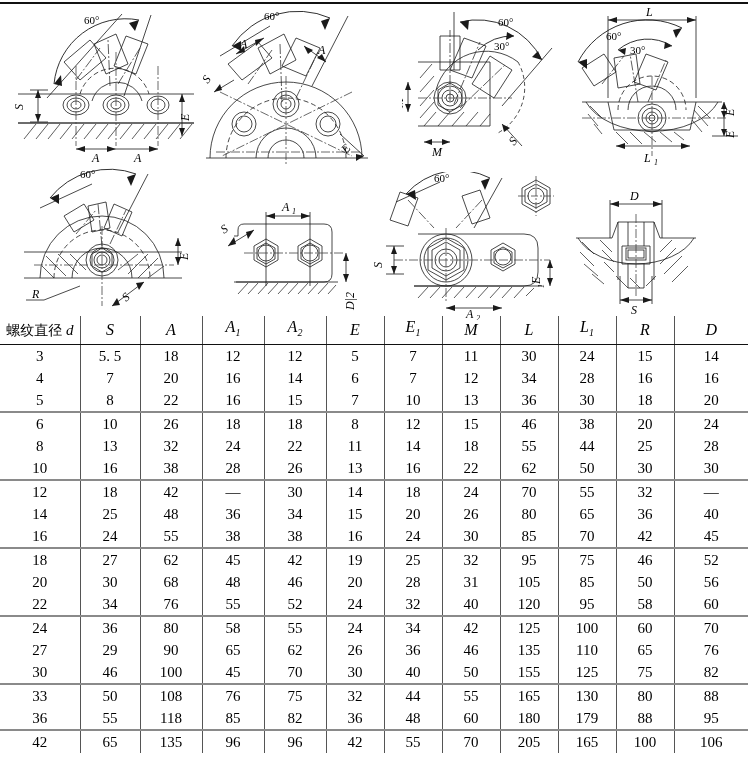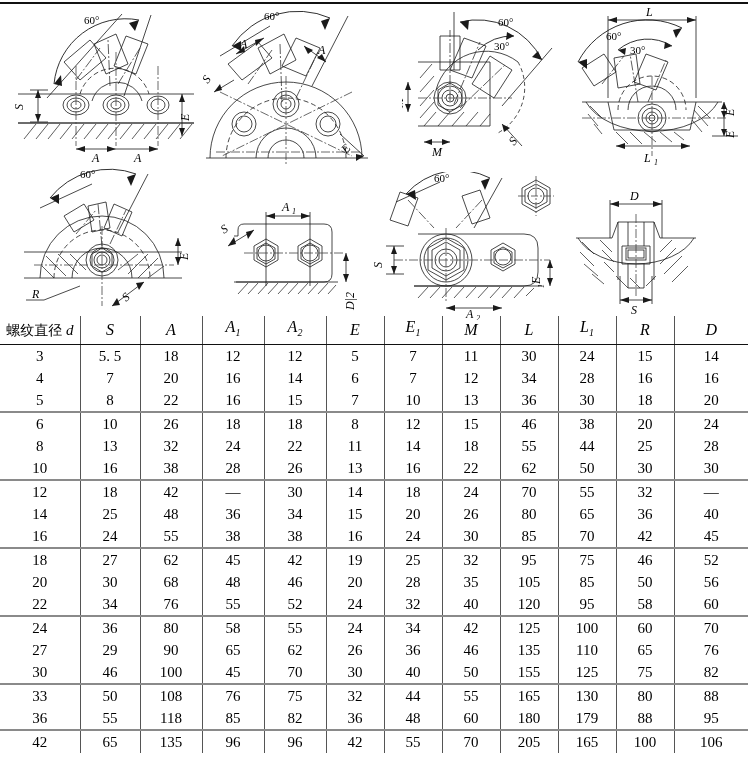--- a/index.html
+++ b/index.html
@@ -789,21 +789,21 @@
             <td>52</td>
           </tr>
           <tr>
             <td>20</td>
             <td>30</td>
             <td>68</td>
             <td>48</td>
             <td>46</td>
             <td>20</td>
             <td>28</td>
-            <td>35</td>
+            <td>31</td>
             <td>105</td>
             <td>85</td>
             <td>50</td>
             <td>56</td>
           </tr>
           <tr>
             <td>22</td>
             <td>34</td>
             <td>76</td>
             <td>55</td>

